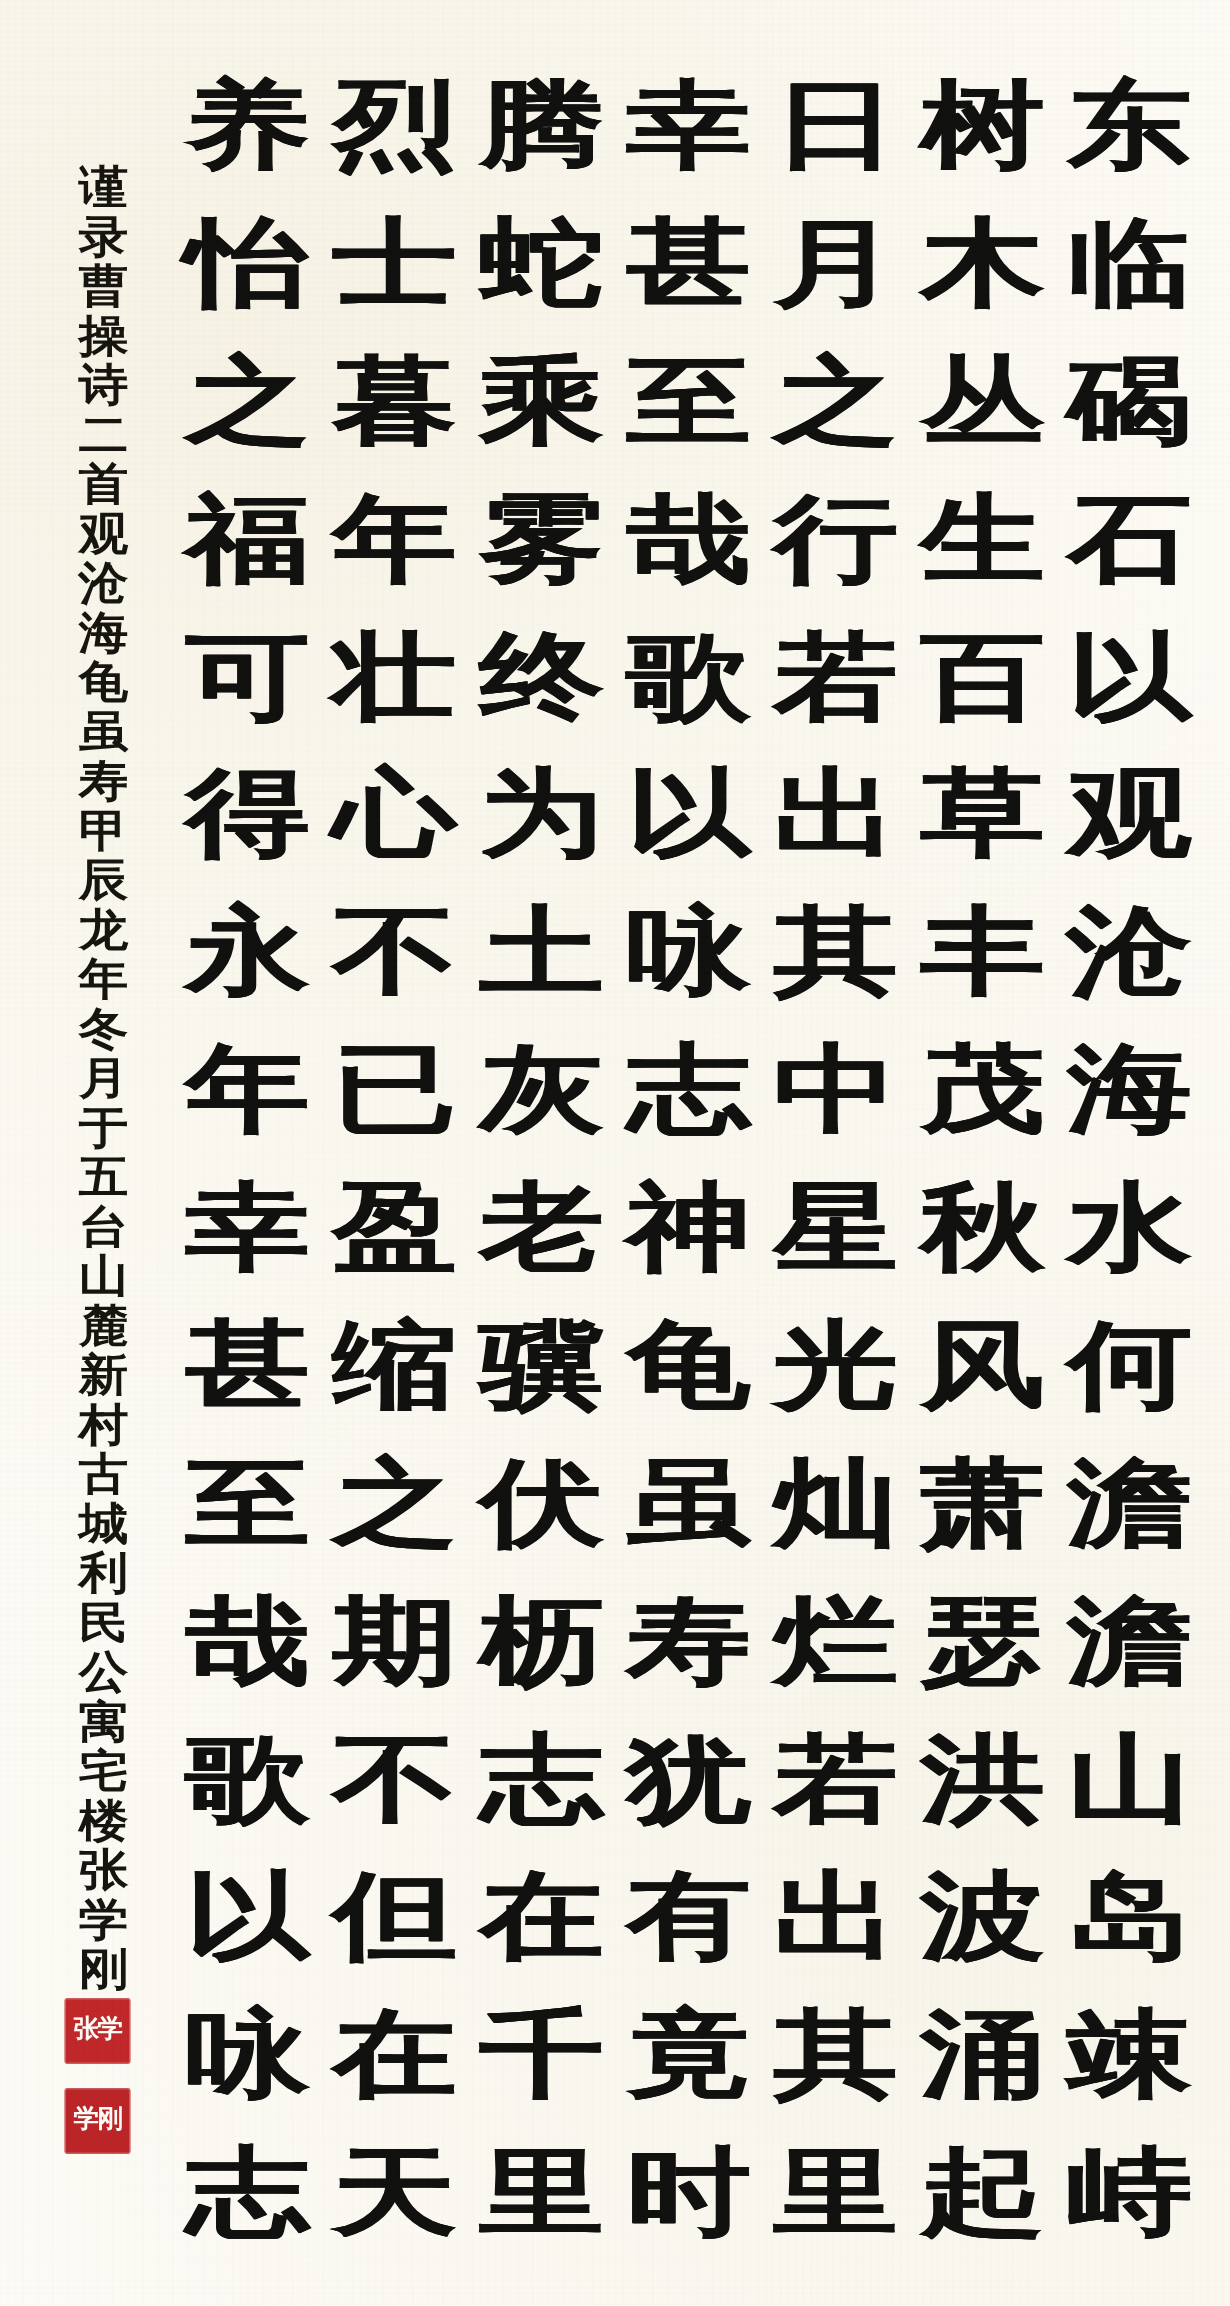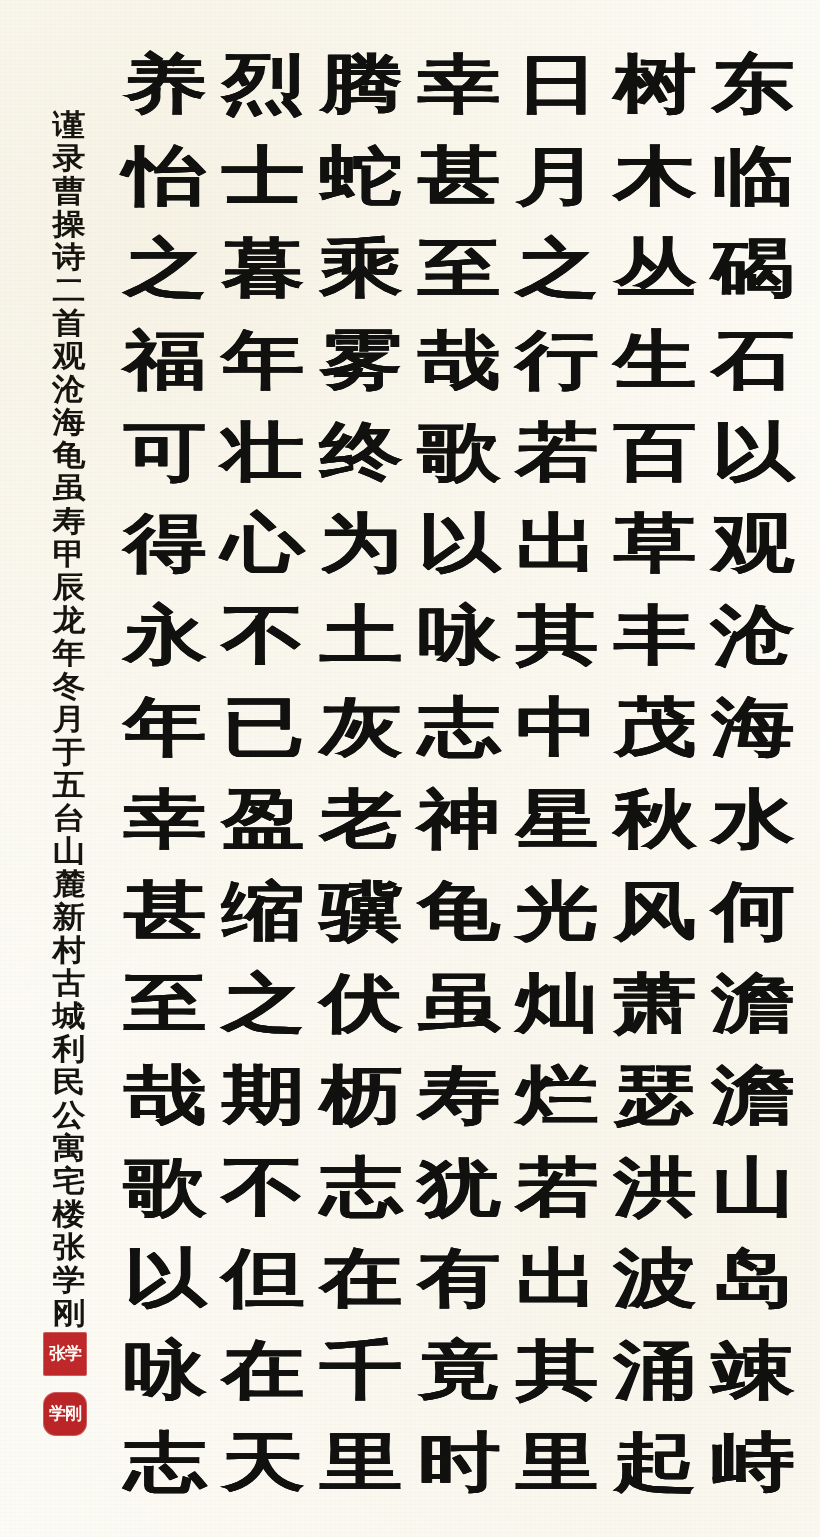--- a/index.html
+++ b/index.html
@@ -104,21 +104,21 @@
     display: flex;
     align-items: center;
     justify-content: center;
     text-align: center;
     border-radius: 2px;
     letter-spacing: -1px;
     box-shadow: inset 0 0 0 1px rgba(255,255,255,0.25);
     margin-left: 15px;
   }
   #seal-1 { top: 1332px; }
-  #seal-2 { top: 1392px; background: #bb2527; border-radius: 13px; }
+  #seal-2 { top: 1392px; background: #bb2527; }
 
   
   #grain {
     position: absolute;
     inset: 0;
     pointer-events: none;
     background:
       repeating-linear-gradient(0deg, rgba(0,0,0,0.012) 0px, rgba(0,0,0,0.012) 1px, rgba(0,0,0,0) 1px, rgba(0,0,0,0) 4px),
       repeating-linear-gradient(90deg, rgba(0,0,0,0.010) 0px, rgba(0,0,0,0.010) 1px, rgba(0,0,0,0) 1px, rgba(0,0,0,0) 5px);
     opacity: 0.7;

